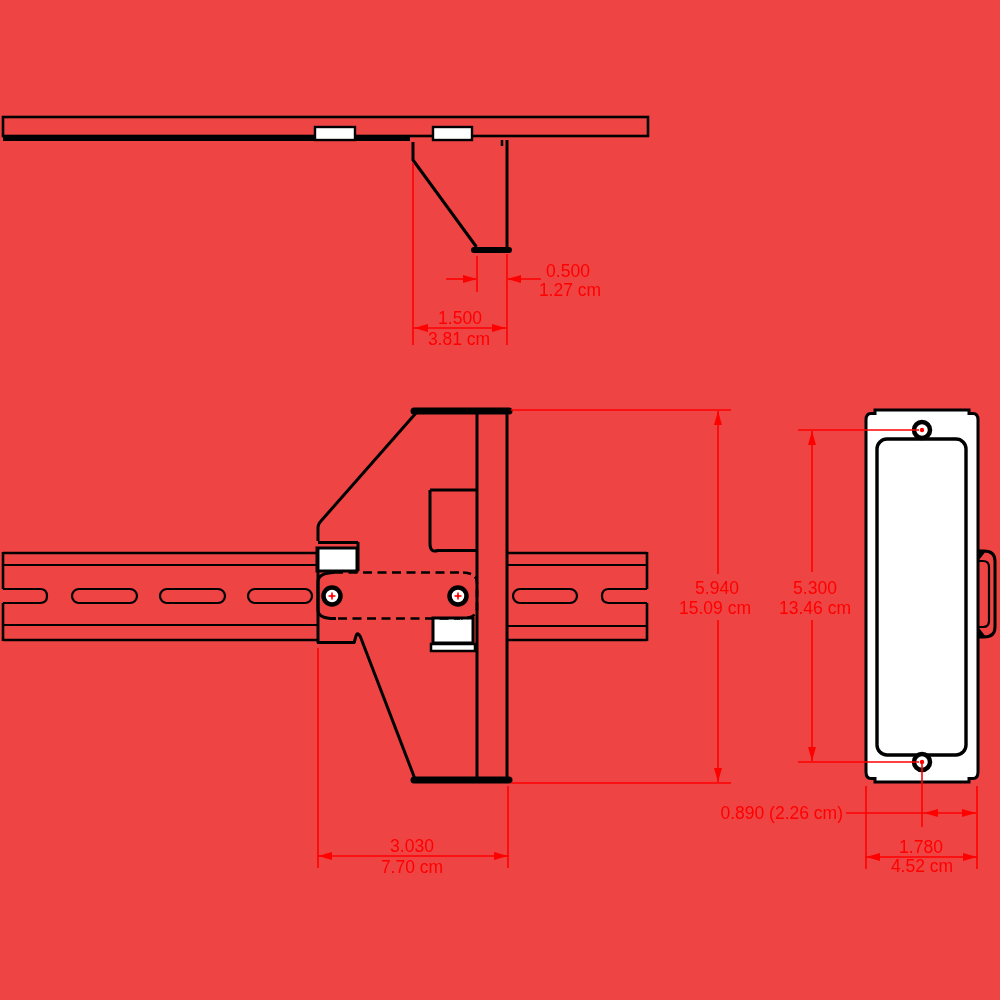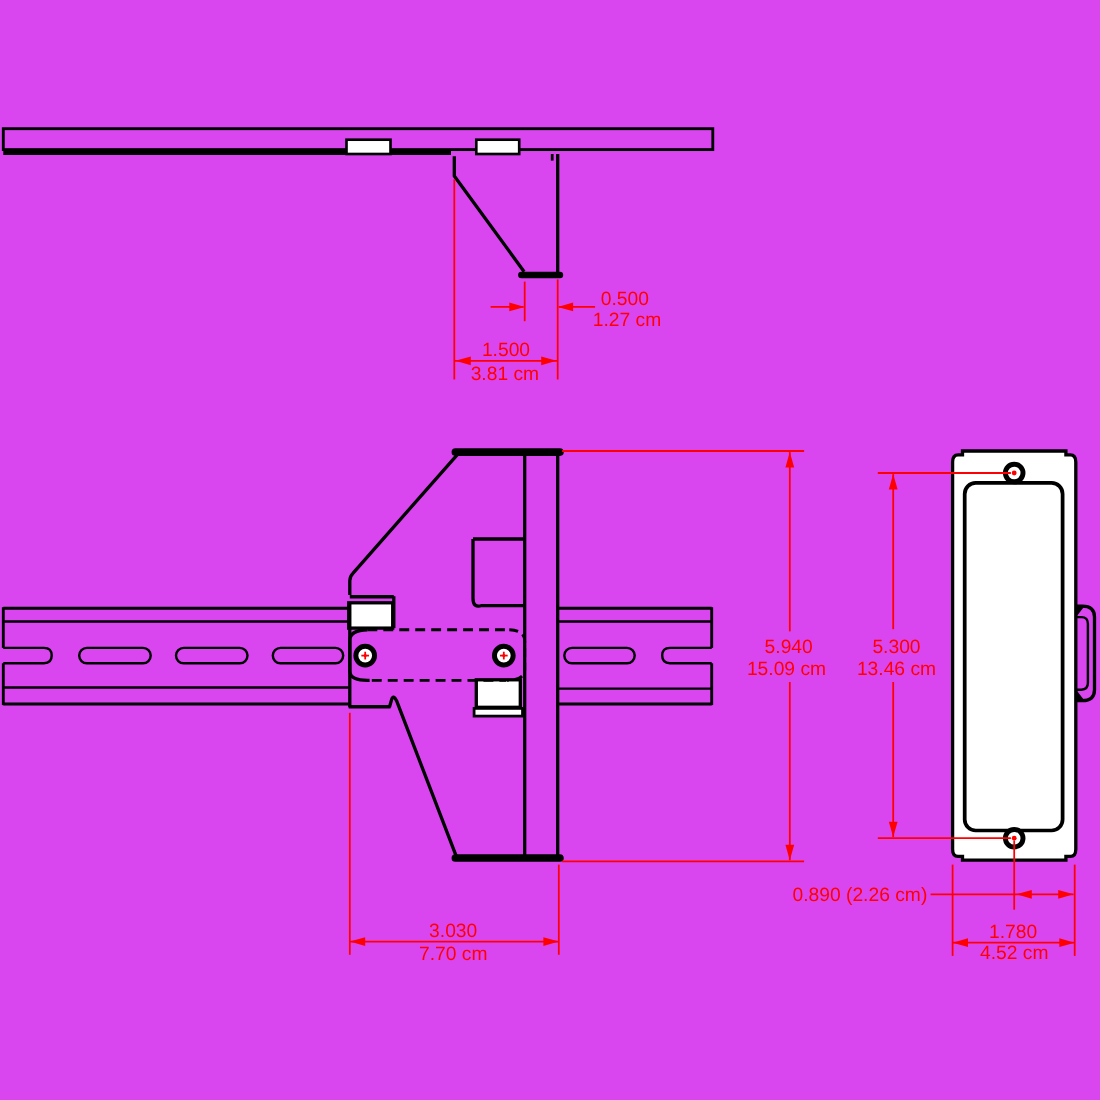--- a/index.html
+++ b/index.html
@@ -1,16 +1,16 @@
 <!DOCTYPE html>
 <html><head>
 <meta charset="utf-8">
 <style>
   html,body { margin:0; padding:0; background:#ffffff; }
-  .stage { width:1000px; height:1000px; position:relative; background:#d946ef; }
+  .stage { width:1000px; height:1000px; position:relative; background:#ef4444; }
   svg { display:block; }
   .dim {
     font-family:"Liberation Sans", sans-serif;
     font-size:17.5px;
     fill:#ff0000;
   }
   .outline { stroke:#000000; fill:none; }
   .redline { stroke:#ff0000; stroke-width:1.6; fill:none; }
   .redfill { fill:#ff0000; stroke:none; }
 </style>

